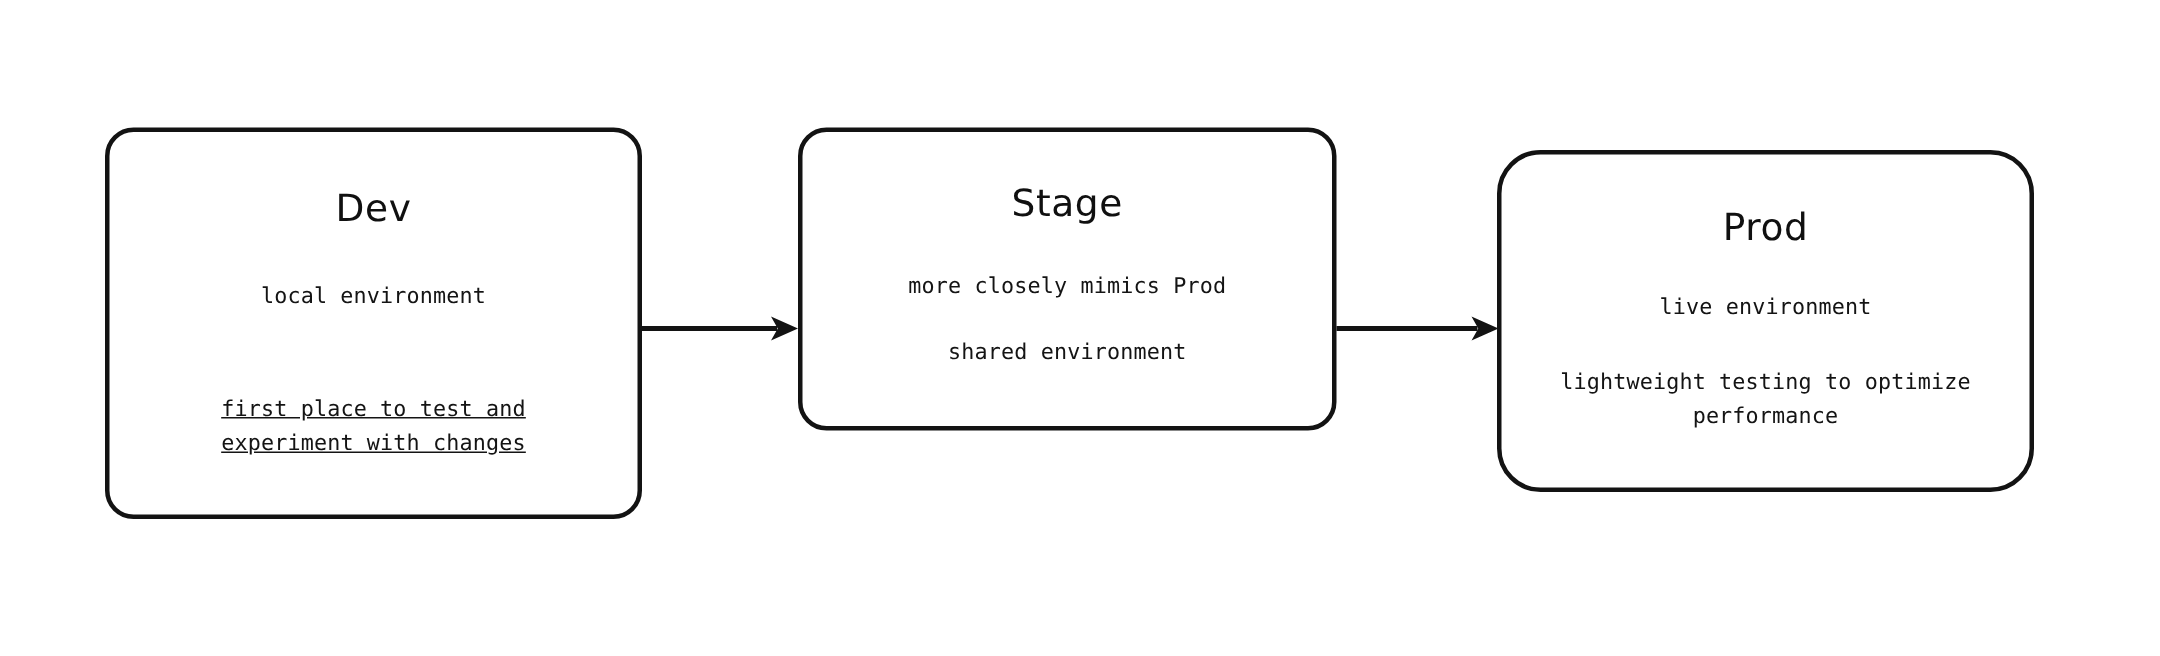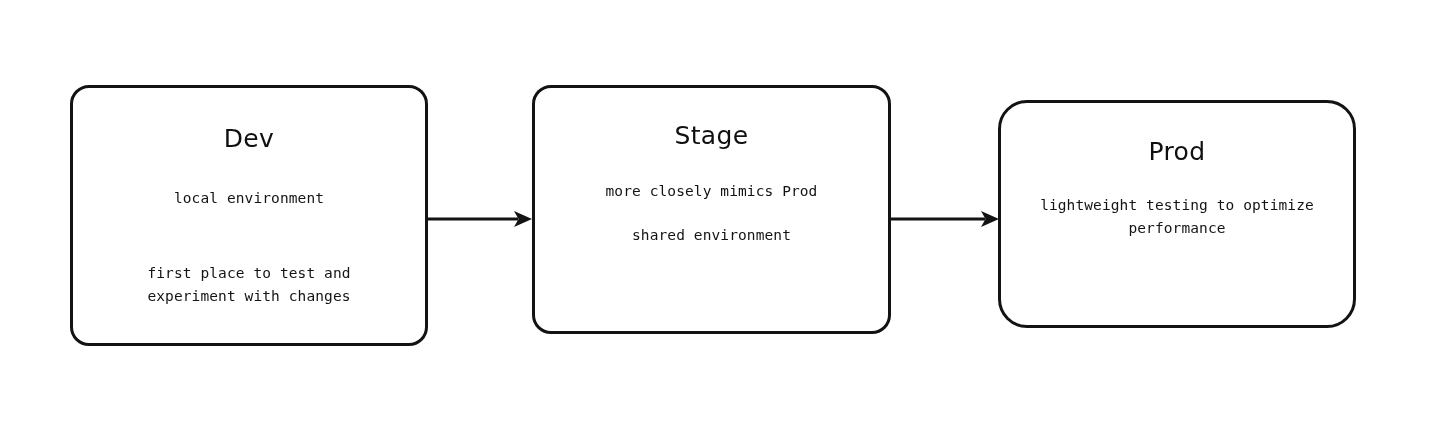--- a/index.html
+++ b/index.html
@@ -63,28 +63,28 @@
 
   
   #node-dev {
     left: 70px;
     top: 85px;
     width: 358px;
     height: 261px;
   }
   #node-dev .node-title { margin-top: 38px; }
   #node-dev .node-lines { margin-top: 36px; gap: 32px; }
-  #node-dev .node-line + .node-line { margin-top: 20px; }
+  #node-dev .node-line + .node-line { margin-top: 20px; text-decoration: underline; }
 
   
   #node-stage {
     left: 532px;
     top: 85px;
     width: 359px;
-    height: 249px;
+    height: 202px;
   }
   #node-stage .node-title { margin-top: 35px; }
   #node-stage .node-lines { margin-top: 32px; }
   #node-stage .node-line + .node-line { margin-top: 21px; }
 
   
   #node-prod {
     left: 998px;
     top: 100px;
     width: 358px;
@@ -147,18 +147,19 @@
   <div class="edge-arrow" id="edge-stage-prod">
     <svg viewBox="0 0 112 42" xmlns="http://www.w3.org/2000/svg">
       <line x1="2" y1="21" x2="96" y2="21" stroke="#131313" stroke-width="3.2"></line>
       <path d="M 110 21 L 92 13 L 96.5 21 L 92 29 Z" fill="#131313"></path>
     </svg>
   </div>
 
   <div class="node-box" id="node-prod">
     <div class="node-title">Prod</div>
     <div class="node-lines">
+      <div class="node-line">live environment</div>
       <div class="node-line">lightweight testing to optimize
 performance</div>
     </div>
   </div>
 
 </div>
 
 </body></html>

